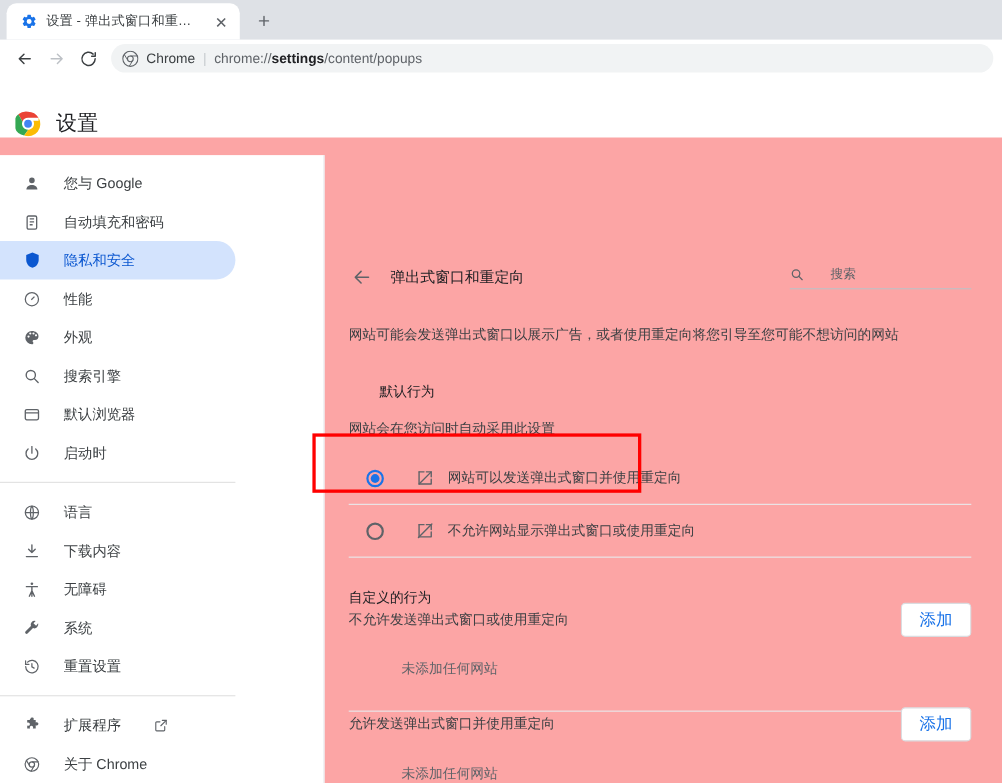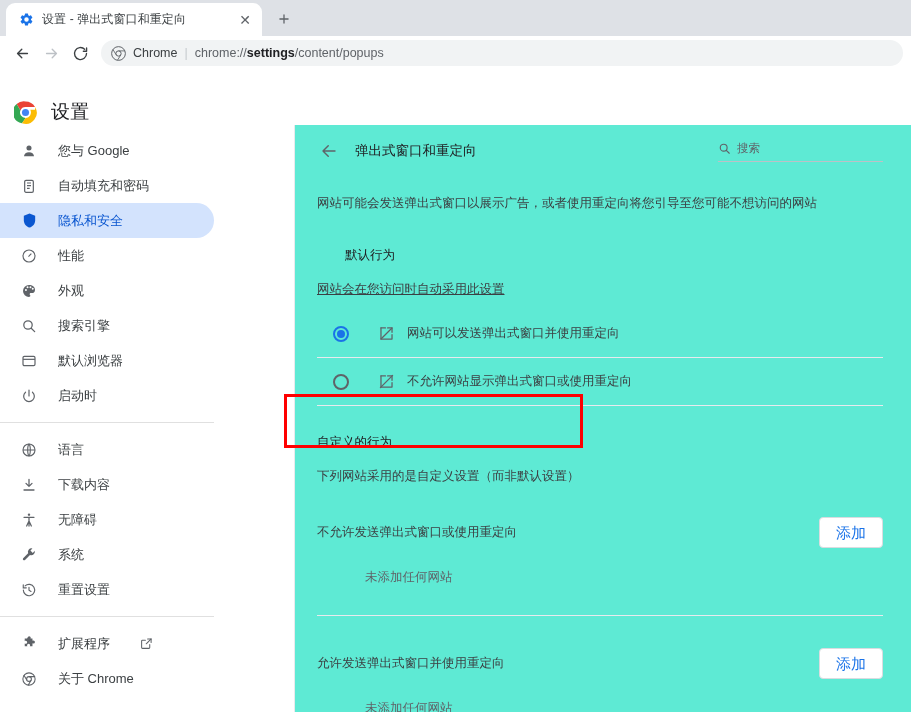--- a/index.html
+++ b/index.html
@@ -21,21 +21,21 @@
   }
   .tabstrip {
     height: 36px;
     display: flex;
     align-items: flex-end;
     padding-left: 6px;
     background: #dee1e6;
   }
   .tab {
     height: 33px;
-    width: 256px;
+    width: 212px;
     background: #ffffff;
     border-radius: 9px 9px 0 0;
     display: flex;
     align-items: center;
     padding: 0 8px 0 12px;
     gap: 8px;
     position: relative;
   }
   .tab-favicon {
     width: 16px; height: 16px;
@@ -140,22 +140,23 @@
   }
   .settings-search-text {
     font-size: 12.5px;
     color: #5f6368;
   }
 
   
   .settings-body {
     display: flex;
     height: 587px;
-    background: #5eead4;
+    background: #fca5a5;
     position: relative;
+    align-items: flex-end;
   }
   .sidebar {
     width: 295px;
     flex: 0 0 295px;
     padding-top: 8px;
     border-right: 1px solid #e8eaed;
     background: #ffffff;
   }
   .nav-item {
     height: 35px;
@@ -216,21 +217,21 @@
   }
   .page-title {
     font-size: 13.5px;
     color: #202124;
     flex: 1 1 auto;
   }
   .subpage-search {
     width: 165px;
     display: flex;
     align-items: center;
-    gap: 6px;
+    gap: 24px;
     border-bottom: 1px solid #bdc1c6;
     padding-bottom: 5px;
   }
   .subpage-search .s-txt { font-size: 11.5px; color: #5f6368; }
 
   .desc {
     font-size: 12.5px;
     color: #3c4043;
     line-height: 1.6;
     margin-top: 22px;
@@ -291,21 +292,21 @@
     font-size: 12.5px;
     color: #202124;
     margin-top: 28px;
   }
   .custom-sub {
     font-size: 12.5px;
     color: #3c4043;
     margin-top: 17px;
   }
 
-  .perm-group { margin-top: 36px; }
+  .perm-group { }
   .perm-row {
     display: flex;
     align-items: center;
     justify-content: space-between;
     height: 22px;
   }
   .perm-title { font-size: 12.5px; color: #3c4043; }
   .add-btn {
     border: 1px solid #dadce0;
     border-radius: 4px;
@@ -624,21 +625,20 @@
               <path d="M4.2 4.2v15.6h15.6v-6.3"></path>
               <path d="M13.6 4.2h6.2v6.2"></path>
             <path d="M3.4 20.6L20.6 3.4"></path>
           </svg>
         </span>
         <span class="radio-label">不允许网站显示弹出式窗口或使用重定向</span>
       </div>
     </div>
 
     <div class="custom-head">自定义的行为</div>
-    <div class="custom-sub">下列网站采用的是自定义设置（而非默认设置）</div>
 
     <div class="perm-group">
       <div class="perm-row">
         <span class="perm-title">不允许发送弹出式窗口或使用重定向</span>
         <button class="add-btn">添加</button>
       </div>
       <div class="empty-note">未添加任何网站</div>
       <div class="perm-divider"></div>
     </div>
 

